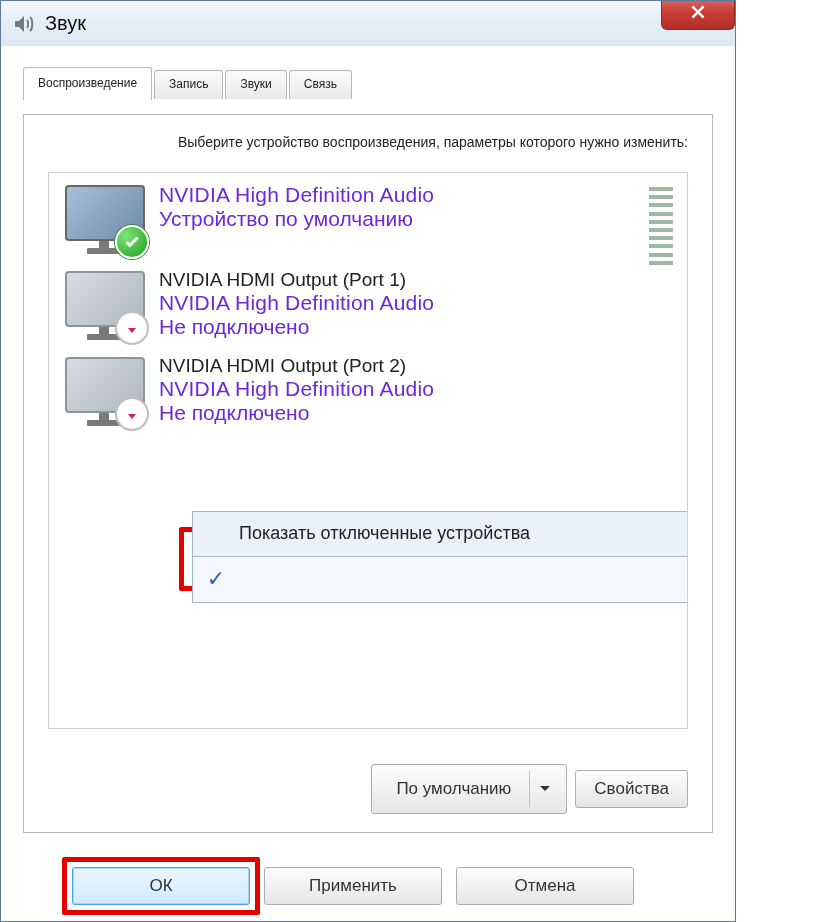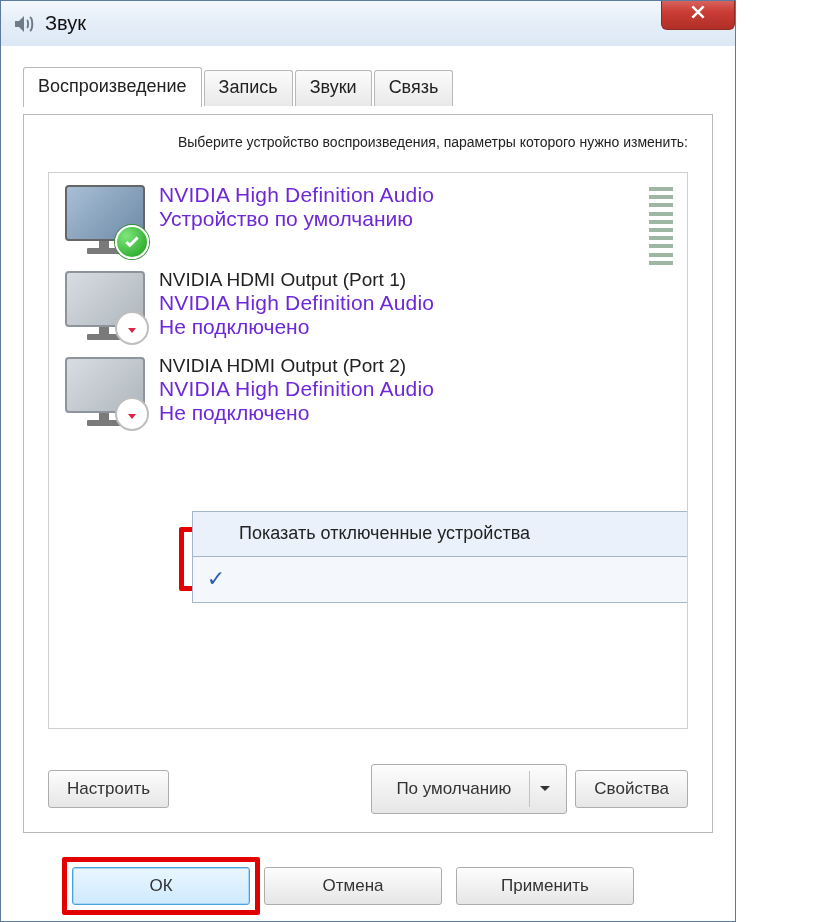--- a/index.html
+++ b/index.html
@@ -7,21 +7,21 @@
   
   .titlebar{height:45px;background:linear-gradient(to bottom,#f4f8fd 0%,#e7eff8 40%,#dce8f5 100%);border-bottom:1px solid #c4d5e6;display:flex;align-items:center;padding:0 6px 0 10px;position:relative;}
   .titlebar .title{margin-left:10px;font-size:20px;color:#111;}
   .sysicon{width:24px;height:24px;}
   .closebtn{position:absolute;right:0;top:-6px;width:72px;height:34px;background:linear-gradient(to bottom,#e07874,#c93c34 50%,#b02f27);border:1px solid #8e2a22;border-top:none;border-bottom-left-radius:6px;border-bottom-right-radius:6px;display:flex;align-items:center;justify-content:center;color:#fff;text-shadow:0 -1px 0 rgba(0,0,0,.4);}
   .closebtn svg{width:18px;height:18px;}
   
   .client{position:absolute;left:0;right:0;top:45px;bottom:0;background:#fff;padding:20px 22px 20px 22px;box-sizing:border-box;}
   
   .tabs{display:flex;align-items:flex-end;position:relative;z-index:2;}
-  .tab{padding:6px 14px 8px;border:1px solid #b8b8b8;border-bottom:none;background:linear-gradient(to bottom,#fbfbfb,#e9e9e9);margin-right:2px;border-top-left-radius:3px;border-top-right-radius:3px;color:#222;font-size:18px;cursor:default;}
+  .tab{padding:6px 14px 8px;border:1px solid #b8b8b8;border-bottom:none;background:linear-gradient(to bottom,#fbfbfb,#e9e9e9);margin-right:2px;border-top-left-radius:3px;border-top-right-radius:3px;color:#222;font-size:12px;cursor:default;}
   .tab.active{background:#fff;position:relative;top:1px;padding-top:8px;padding-bottom:10px;}
   .tabpanel{border:1px solid #b8b8b8;background:#fff;position:absolute;left:22px;right:22px;top:68px;bottom:88px;padding:18px 24px 20px;box-sizing:border-box;}
   .instruction{font-size:14px;line-height:1.35;margin-bottom:20px;text-align:right;}
   
   .devlist{border:1px solid #cfcfcf;height:555px;overflow:hidden;position:relative;}
   .dev{display:flex;align-items:flex-start;padding:10px 14px 4px;}
   .meter{position:absolute;right:14px;top:14px;width:24px;height:78px;display:flex;flex-direction:column;justify-content:space-between;}
   .meter span{height:4px;background:#9fb7a2;}
   .devicon{width:82px;height:72px;position:relative;flex:none;margin-right:14px;}
   .tvbody{width:76px;height:52px;border:2px solid #666;border-radius:4px;background:linear-gradient(135deg,#a8bfd6,#6e8aa6);position:absolute;top:2px;left:2px;}
@@ -161,36 +161,35 @@
             <div class="ctxlabel">Показать отключенные устройства</div>
           </div>
           <div class="ctxitem">
             <div class="ctxcheck">✓</div>
           </div>
         </div>
         <div class="redbox1 redbox-ctx"></div>
       </div>
 
       <div class="panelbtns">
-        <div class="btn">Настроить</div>
         <div class="spacer"></div>
         <div class="btn split">
           <span class="main">По умолчанию</span>
           <span class="drop">
             <svg width="12" height="8" viewBox="0 0 12 8">
                 <path fill="#333" d="M1 1l5 5 5-5z"></path>
               </svg>
           </span>
         </div>
         <div class="btn">Свойства</div>
       </div>
     </div>
 
     <div class="dlgbtns">
       <div style="position:relative;">
         <div class="btn ok">ОК</div>
         <div class="redbox-ok" style="left:-10px;top:-10px;right:-10px;bottom:-10px;"></div>
       </div>
+      <div class="btn">Применить</div>
       <div class="btn">Отмена</div>
-      <div class="btn">Применить</div>
     </div>
   </div>
 </div>
 
 </body></html>

